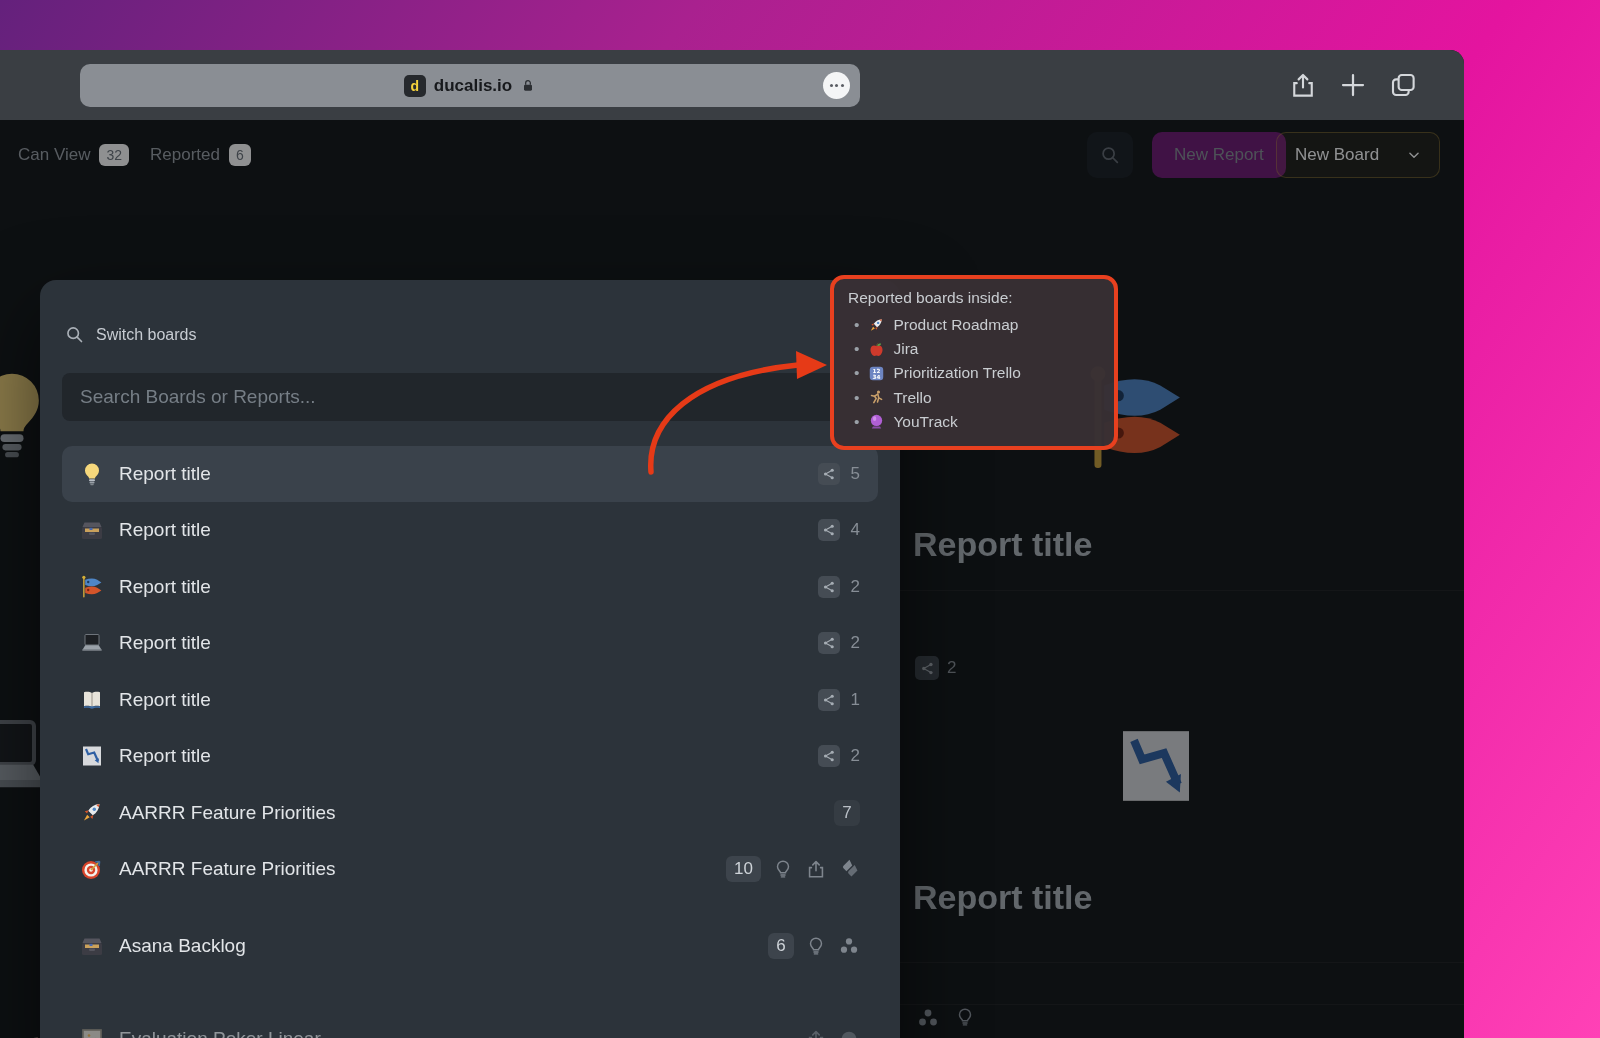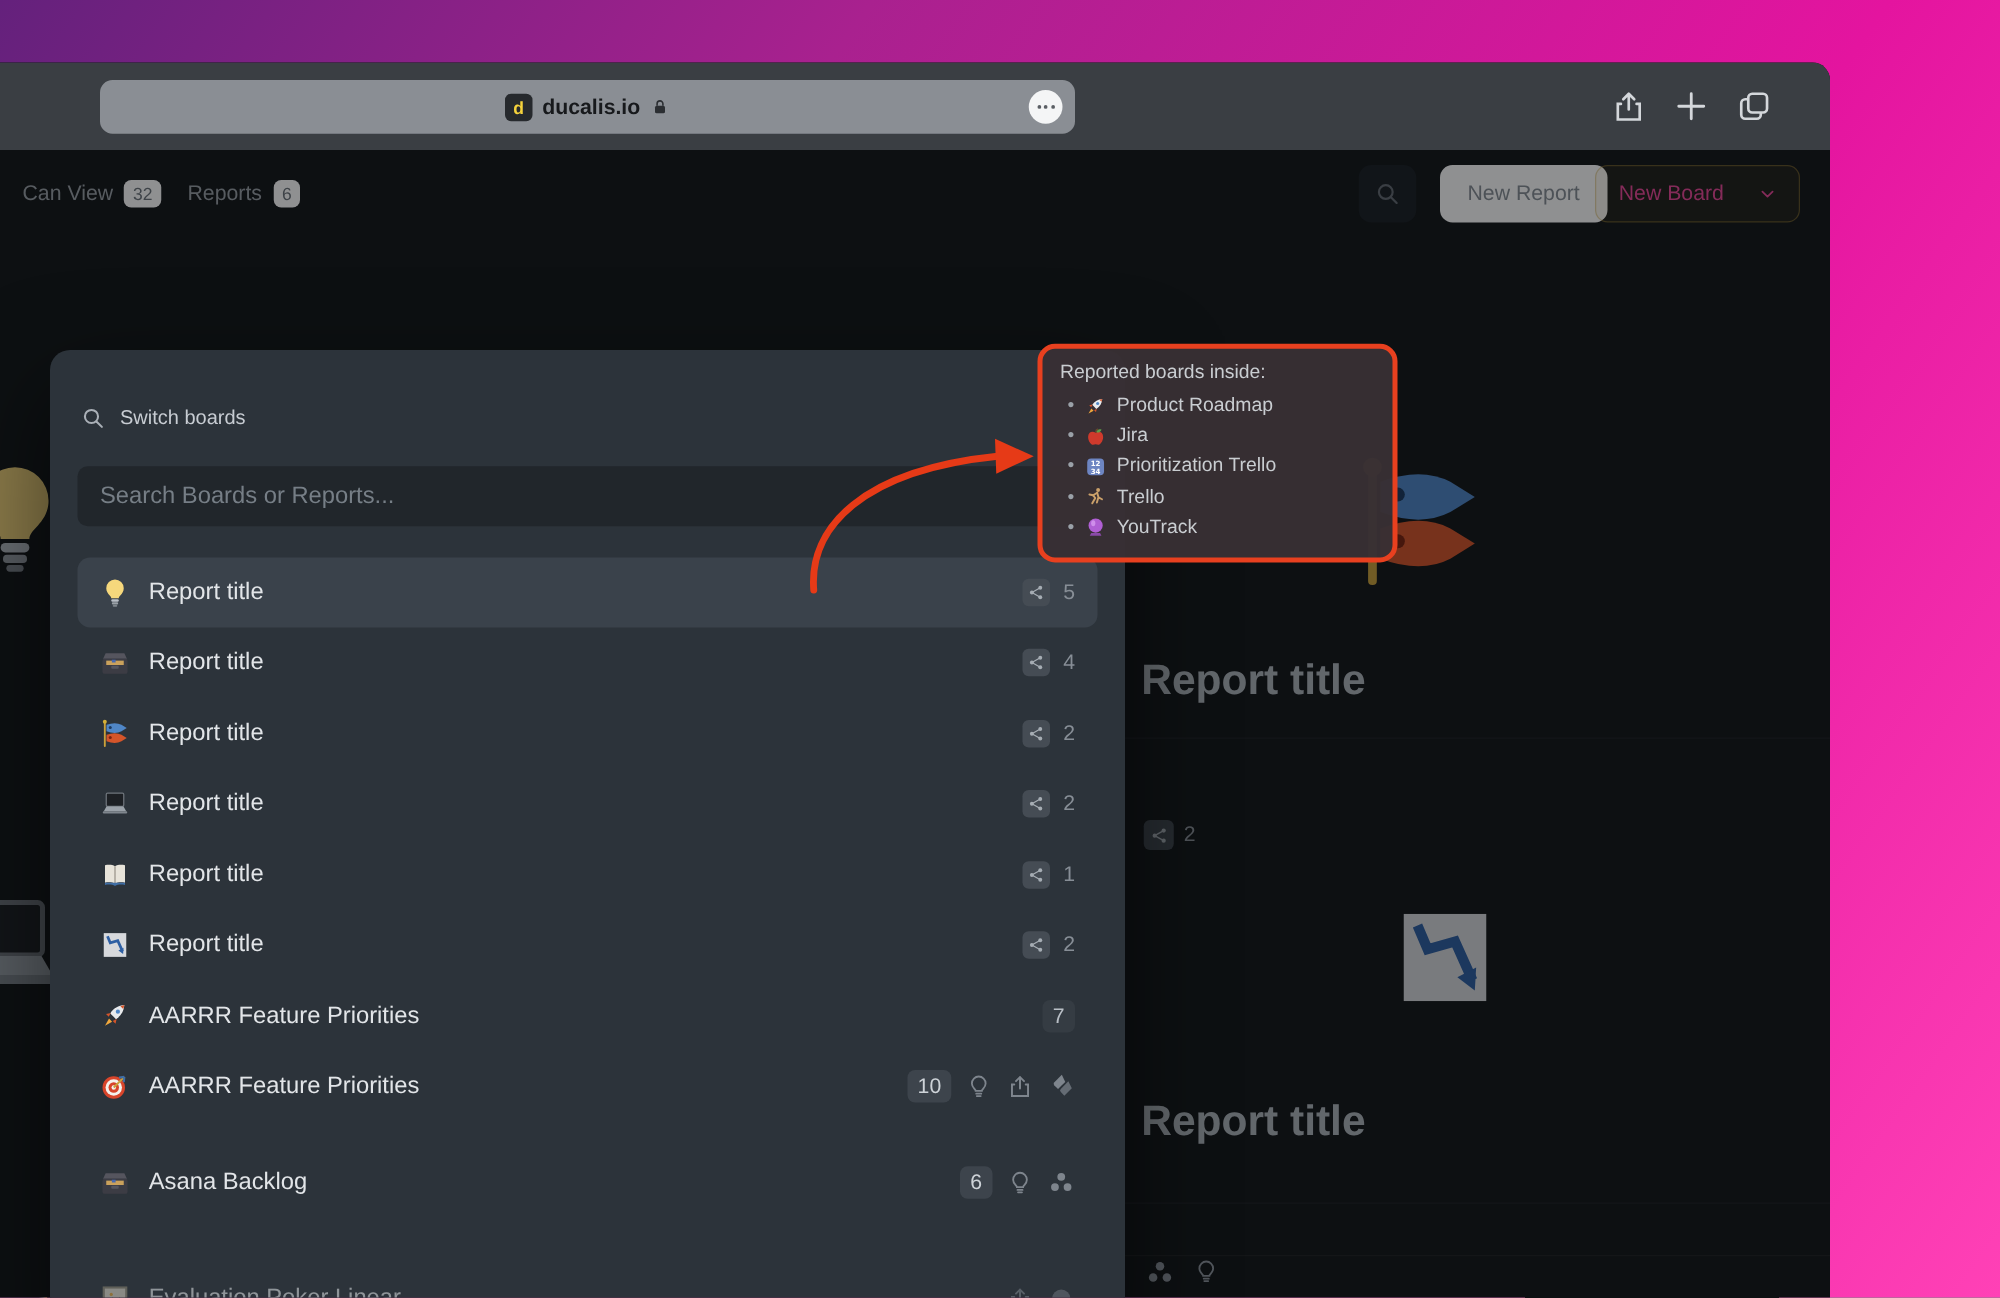--- a/index.html
+++ b/index.html
@@ -21,22 +21,22 @@
 
   
   .page { position:absolute; left:0; top:70px; width:100%; height:918px; }
   .overlay { position:absolute; inset:0; background:rgba(6,8,10,0.45); z-index:2; }
 
   .ph-tab { position:absolute; top:12px; height:46px; display:flex; align-items:center; gap:9px; font-size:17px; color:#9aa0a7; z-index:1; }
   .ph-count { background:#ffffff; color:#6c737b; font-size:14px; border-radius:6px; padding:3px 7px; }
   .icon-btn { position:absolute; top:12px; width:46px; height:46px; border-radius:10px; background:#1b2025; color:#646b73; display:flex; align-items:center; justify-content:center; z-index:1; }
   .icon-btn svg { width:22px; height:22px; }
   .btn { position:absolute; top:12px; height:46px; border-radius:10px; display:flex; align-items:center; justify-content:center; font-size:17px; z-index:1; }
-  .btn-plain { background:#ffffff; color:#878e96; padding:0 22px; }
-  .btn-gold { border:1px solid rgba(201,162,60,0.4); background:rgba(201,162,60,0.07); color:#ec4899; padding:0 18px; gap:28px;text-align:right; }
+  .btn-plain { background:#701a75; color:#878e96; padding:0 22px; }
+  .btn-gold { border:1px solid rgba(201,162,60,0.4); background:rgba(201,162,60,0.07); color:#ffffff; padding:0 18px; gap:28px;text-align:right; }
   .btn-gold svg { width:14px; height:14px; }
 
   
   .bgc { position:absolute; inset:0; z-index:1; }
   .divider { position:absolute; left:900px; width:564px; height:1px; background:rgba(255,255,255,0.05); }
   .bg-title { position:absolute; font-size:34px; font-weight:bold; color:#aeb4ba; }
   .bg-emoji { position:absolute; }
   .mini-share-row { position:absolute; display:flex; align-items:center; gap:8px; }
   .mini-share-badge { width:24px; height:24px; border-radius:5px; background:#3f464e; color:#a6adb4; display:flex; align-items:center; justify-content:center; }
   .mini-share-badge svg { width:15px; height:15px; }
@@ -234,21 +234,21 @@
         </svg></span>
   </div>
 
   <div class="page">
 
     <div class="ph-tab" style="left:18px">
       <span>Can View</span>
       <span class="ph-count">32</span>
     </div>
     <div class="ph-tab" style="left:150px">
-      <span>Reports</span>
+      <span>Reported</span>
       <span class="ph-count">6</span>
     </div>
     <div class="icon-btn" style="left:1087px">
       <svg viewBox="0 0 24 24">
           <use href="#i-search"></use>
         </svg>
     </div>
     <div class="btn btn-plain" style="left:1152px">New Report</div>
     <div class="btn btn-gold" style="left:1276px">
       <span>New Board</span>

